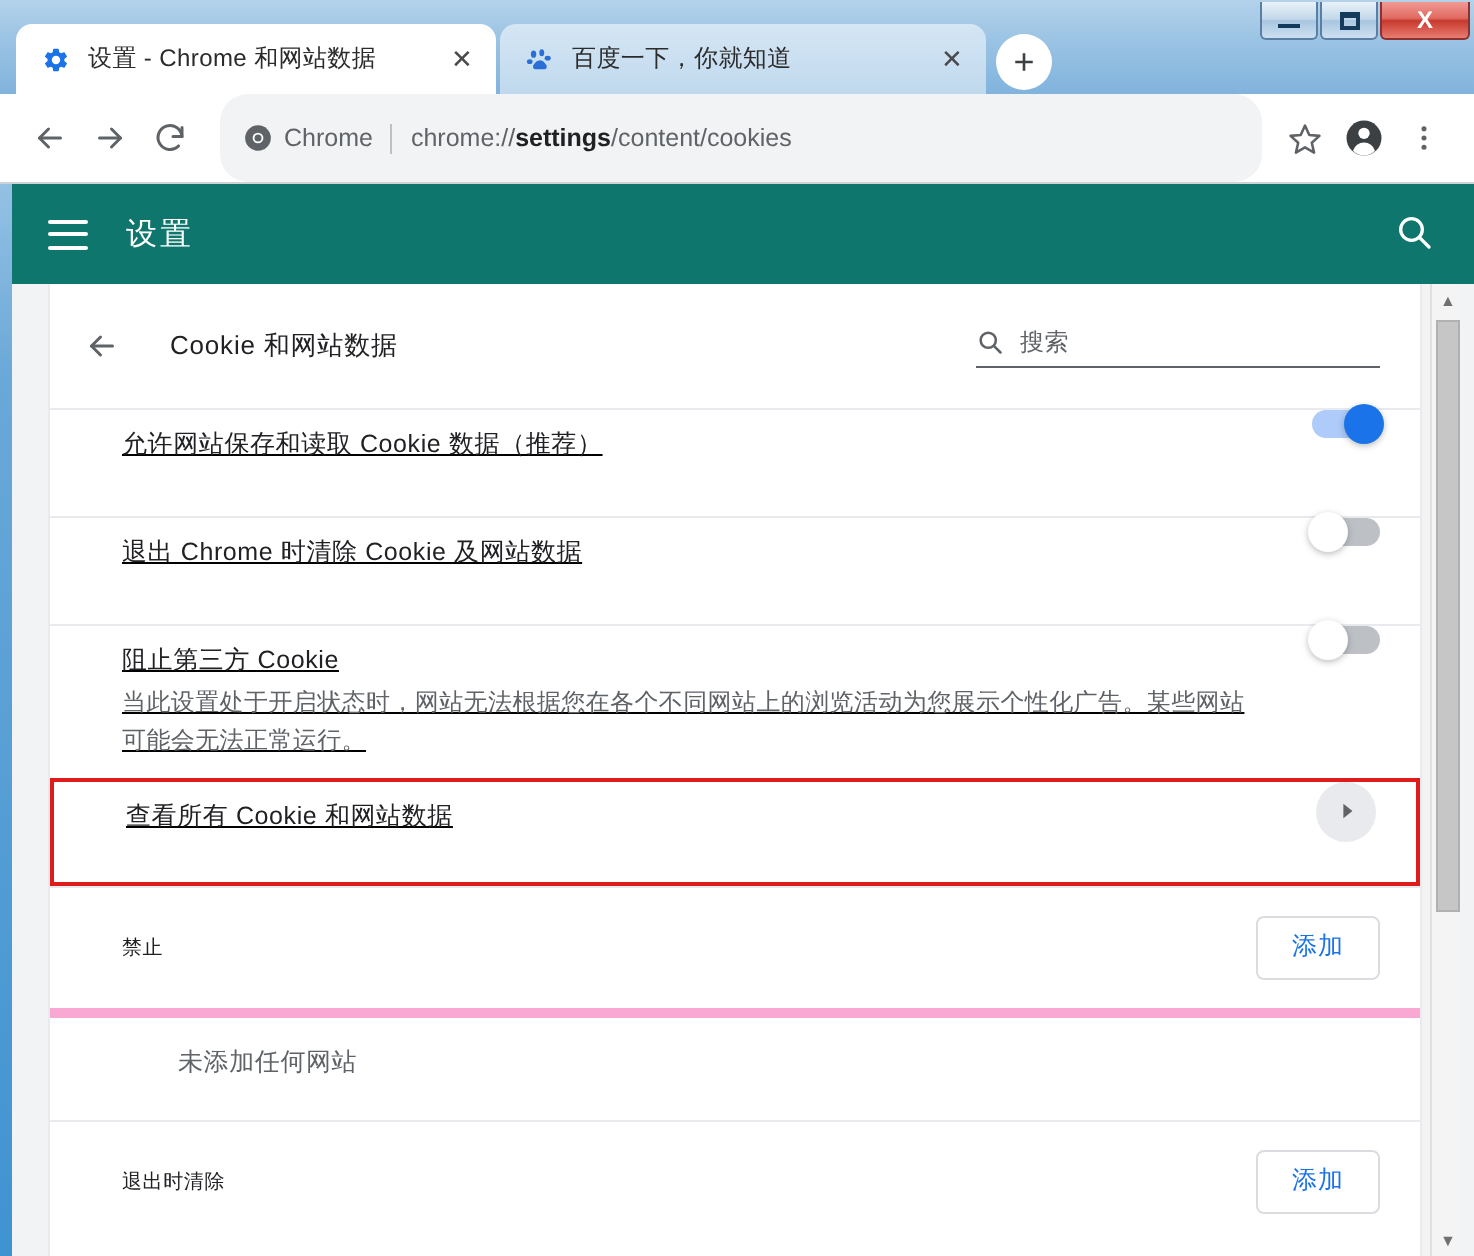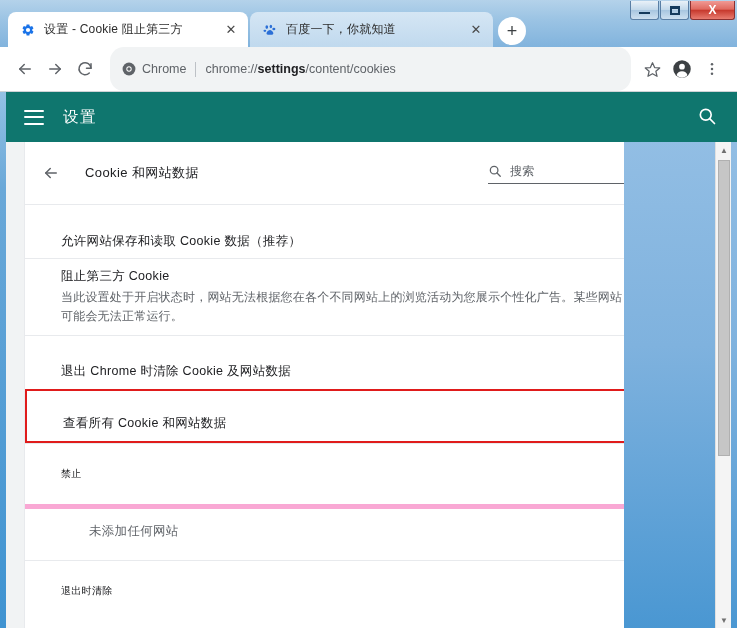--- a/index.html
+++ b/index.html
@@ -218,21 +218,21 @@
   .header-search {
     width: 22px; height: 22px;
     flex: 0 0 22px;
     color: #ffffff;
   }
 
   
   .content-area {
     position: absolute;
     left: 6px; top: 142px;
-    width: 618px; height: 486px;
+    width: 731px; height: 486px;
     background: #f1f3f4;
     overflow: hidden;
   }
   .card-col {
     position: absolute;
     left: 18px; top: 0;
     width: 687px;
     background: #ffffff;
     min-height: 486px;
     border-left: 1px solid #e8eaed;
@@ -273,24 +273,25 @@
     margin-right: 8px;
   }
   .search-ph {
     font-size: 12px;
     color: #5f6368;
     letter-spacing: .3px;
   }
 
   .row {
     display: flex;
-    align-items: flex-end;
+    align-items: flex-start;
     padding: 0 20px 0 36px;
     border-top: 1px solid #e8eaed;
     min-height: 54px;
+    text-decoration: underline;
   }
   .row-text { flex: 1 1 auto; padding: 8px 0; min-width: 0; }
   .row-label {
     font-size: 12.5px;
     color: #202124;
     letter-spacing: .3px;
     line-height: 1.45;
   }
   .row-sub {
     font-size: 12px;
@@ -428,21 +429,21 @@
         <span>X</span>
       </div>
     </div>
 
     <div class="tab active">
       <span class="tab-fav">
         <svg width="14" height="14" viewBox="0 0 24 24" fill="#1a73e8">
           <path d="M19.14 12.94a7.5 7.5 0 000-1.88l2.03-1.58a.5.5 0 00.12-.64l-1.92-3.32a.5.5 0 00-.6-.22l-2.39.96a7.3 7.3 0 00-1.63-.94l-.36-2.54a.5.5 0 00-.5-.42h-3.84a.5.5 0 00-.5.42l-.36 2.54c-.59.24-1.13.56-1.63.94l-2.39-.96a.5.5 0 00-.6.22L2.65 8.84a.5.5 0 00.12.64l2.03 1.58a7.5 7.5 0 000 1.88l-2.03 1.58a.5.5 0 00-.12.64l1.92 3.32c.12.22.38.3.6.22l2.39-.96c.5.38 1.04.7 1.63.94l.36 2.54c.04.24.25.42.5.42h3.84c.25 0 .46-.18.5-.42l.36-2.54c.59-.24 1.13-.56 1.63-.94l2.39.96c.22.08.48 0 .6-.22l1.92-3.32a.5.5 0 00-.12-.64l-2.03-1.58zM12 15.6A3.6 3.6 0 1112 8.4a3.6 3.6 0 010 7.2z"></path>
         </svg>
       </span>
-      <span class="tab-title">设置 - Cookie 阻止第三方</span>
+      <span class="tab-title">设置 - Chrome 和网站数据</span>
       <span class="tab-close">✕</span>
     </div>
 
     <div class="tab inactive">
       <span class="tab-fav">
         <svg width="14" height="14" viewBox="0 0 24 24" fill="#2b6fd6">
           <ellipse cx="6.5" cy="7" rx="2.3" ry="3.1"></ellipse>
           <ellipse cx="13.5" cy="5.8" rx="2.1" ry="3"></ellipse>
           <ellipse cx="18.6" cy="10.4" rx="2.6" ry="2.1"></ellipse>
           <ellipse cx="3.2" cy="13.4" rx="2.4" ry="2"></ellipse>
@@ -551,31 +552,31 @@
         <div class="row-text">
           <div class="row-label">允许网站保存和读取 Cookie 数据（推荐）</div>
         </div>
         <div class="toggle on">
           <span class="knob"></span>
         </div>
       </div>
 
       <div class="row">
         <div class="row-text">
+          <div class="row-label">退出 Chrome 时清除 Cookie 及网站数据</div>
+        </div>
+        <div class="toggle off">
+          <span class="knob"></span>
+        </div>
+      </div>
+
+      <div class="row">
+        <div class="row-text">
           <div class="row-label">阻止第三方 Cookie</div>
           <div class="row-sub">当此设置处于开启状态时，网站无法根据您在各个不同网站上的浏览活动为您展示个性化广告。某些网站可能会无法正常运行。</div>
-        </div>
-        <div class="toggle off">
-          <span class="knob"></span>
-        </div>
-      </div>
-
-      <div class="row">
-        <div class="row-text">
-          <div class="row-label">退出 Chrome 时清除 Cookie 及网站数据</div>
         </div>
         <div class="toggle off">
           <span class="knob"></span>
         </div>
       </div>
 
       <div class="highlight-box">
         <div class="row">
           <div class="row-text">
             <div class="row-label">查看所有 Cookie 和网站数据</div>

